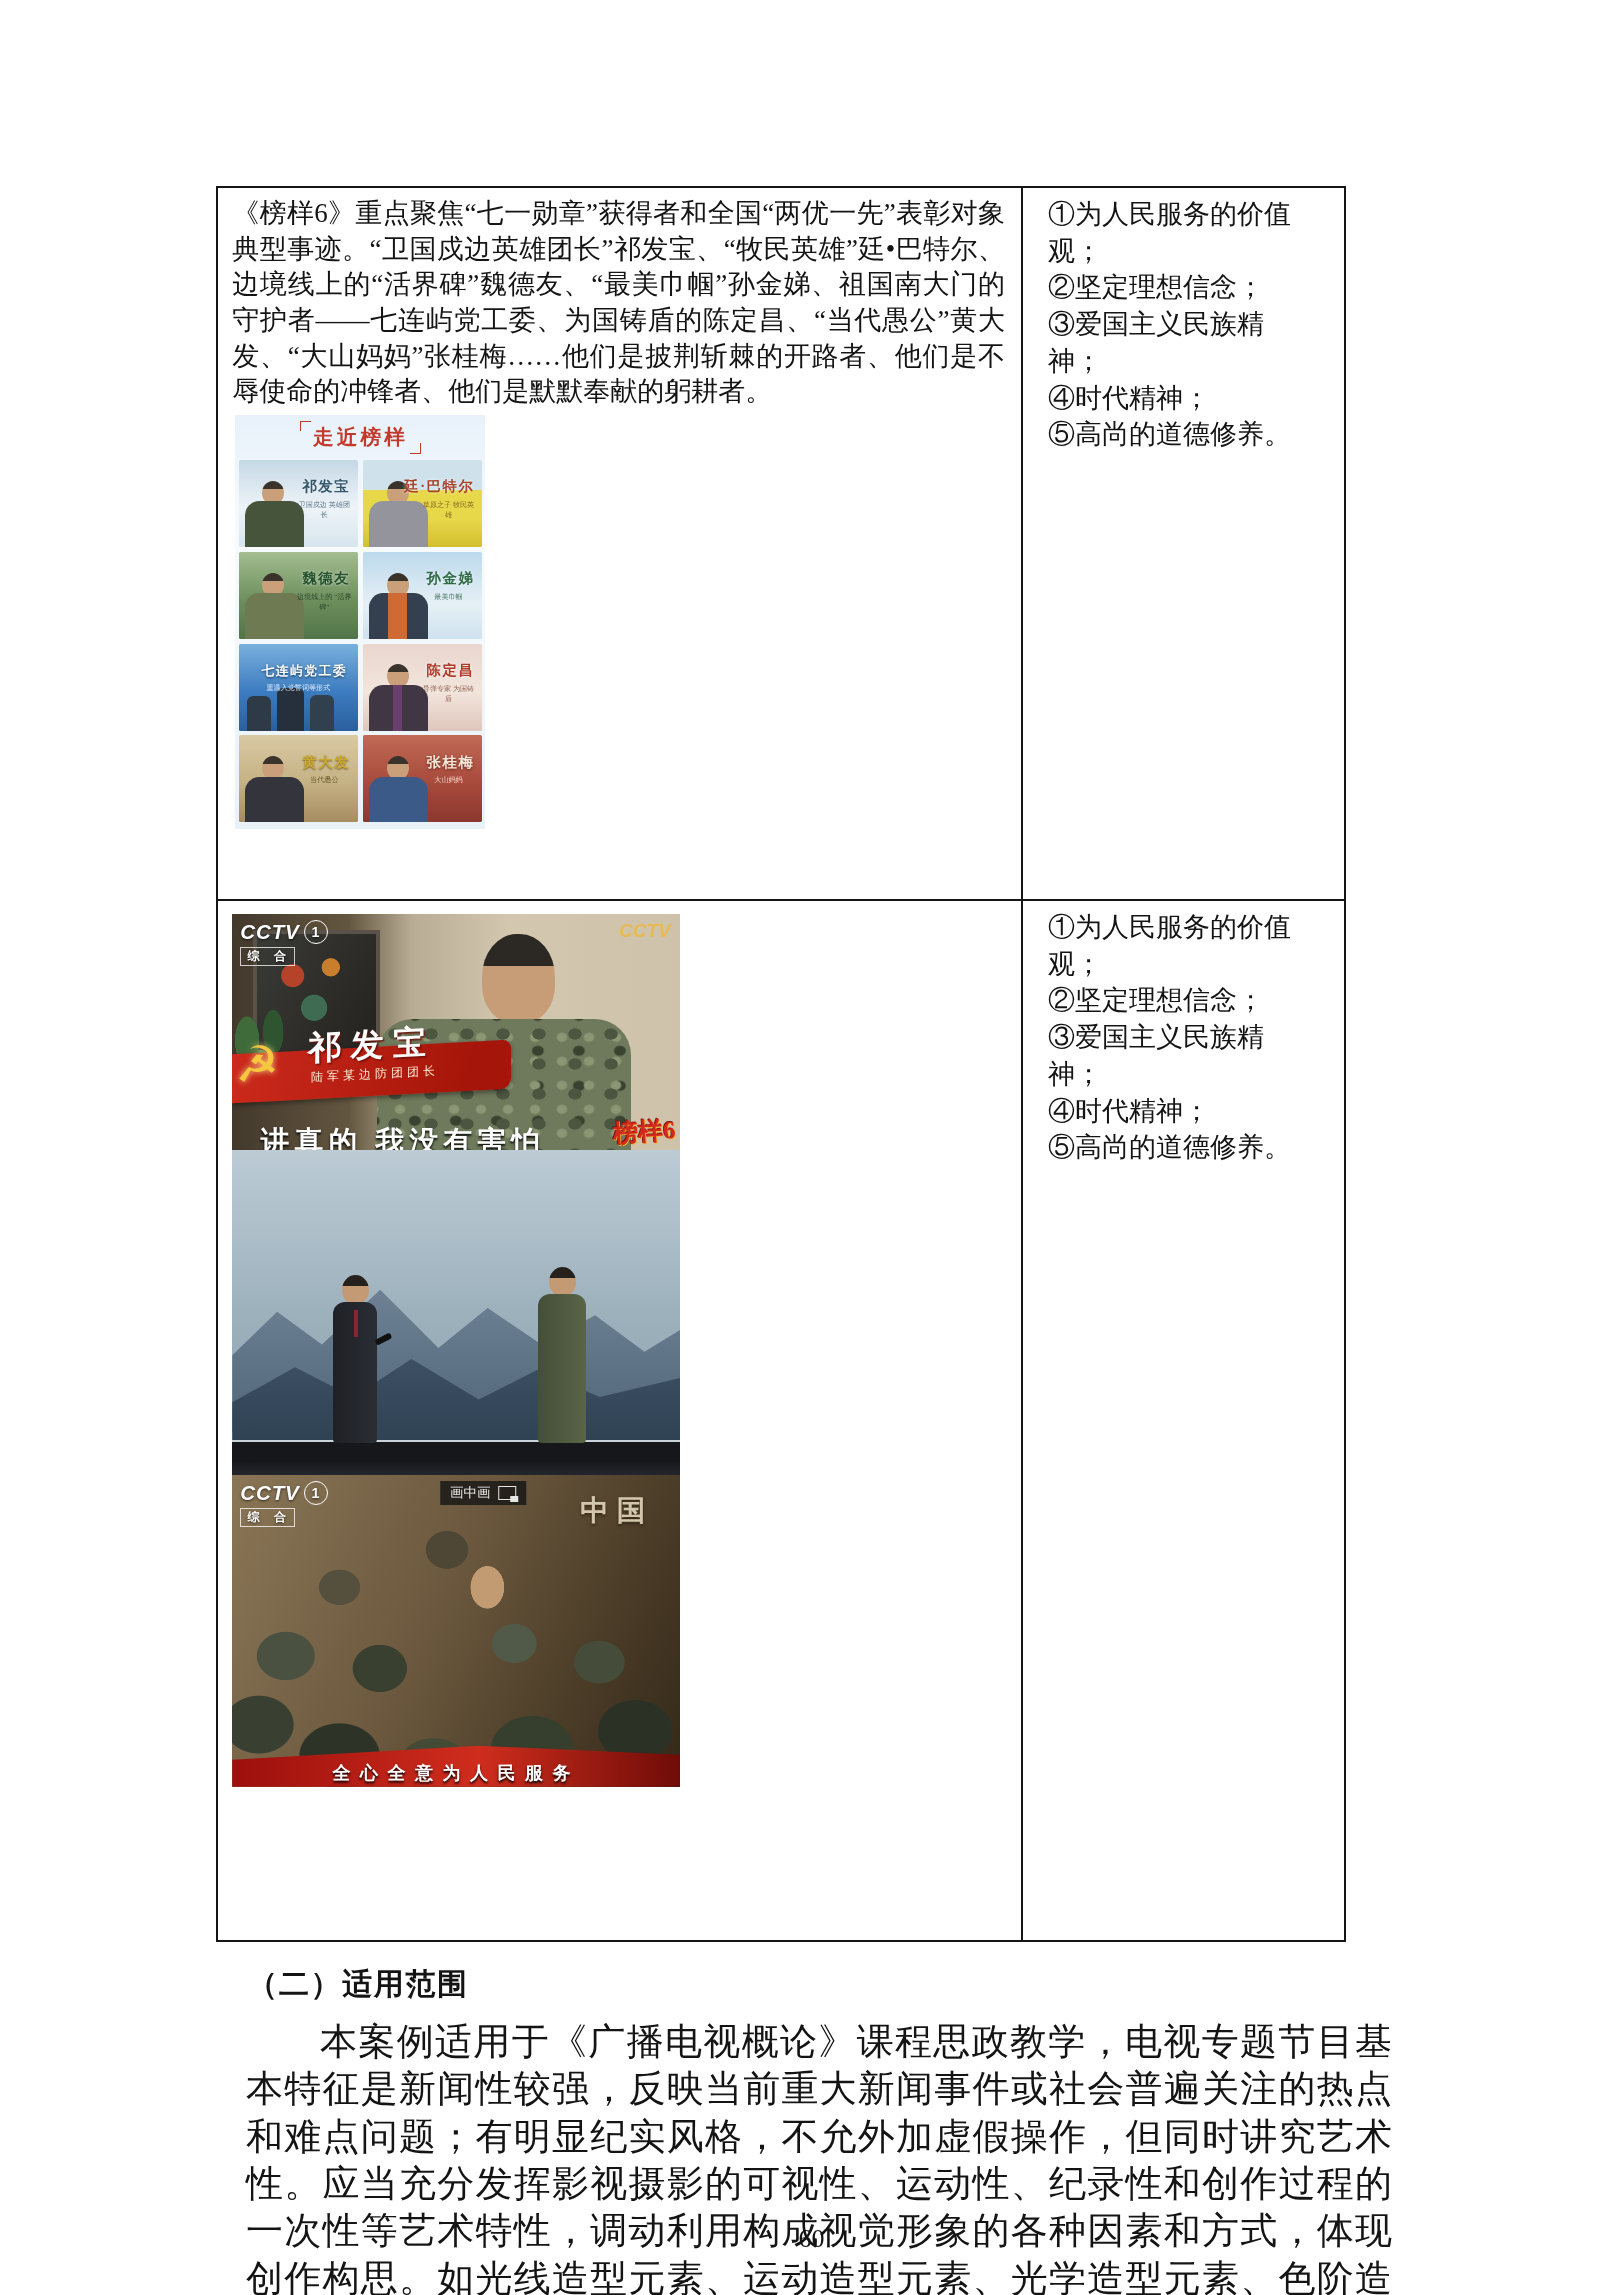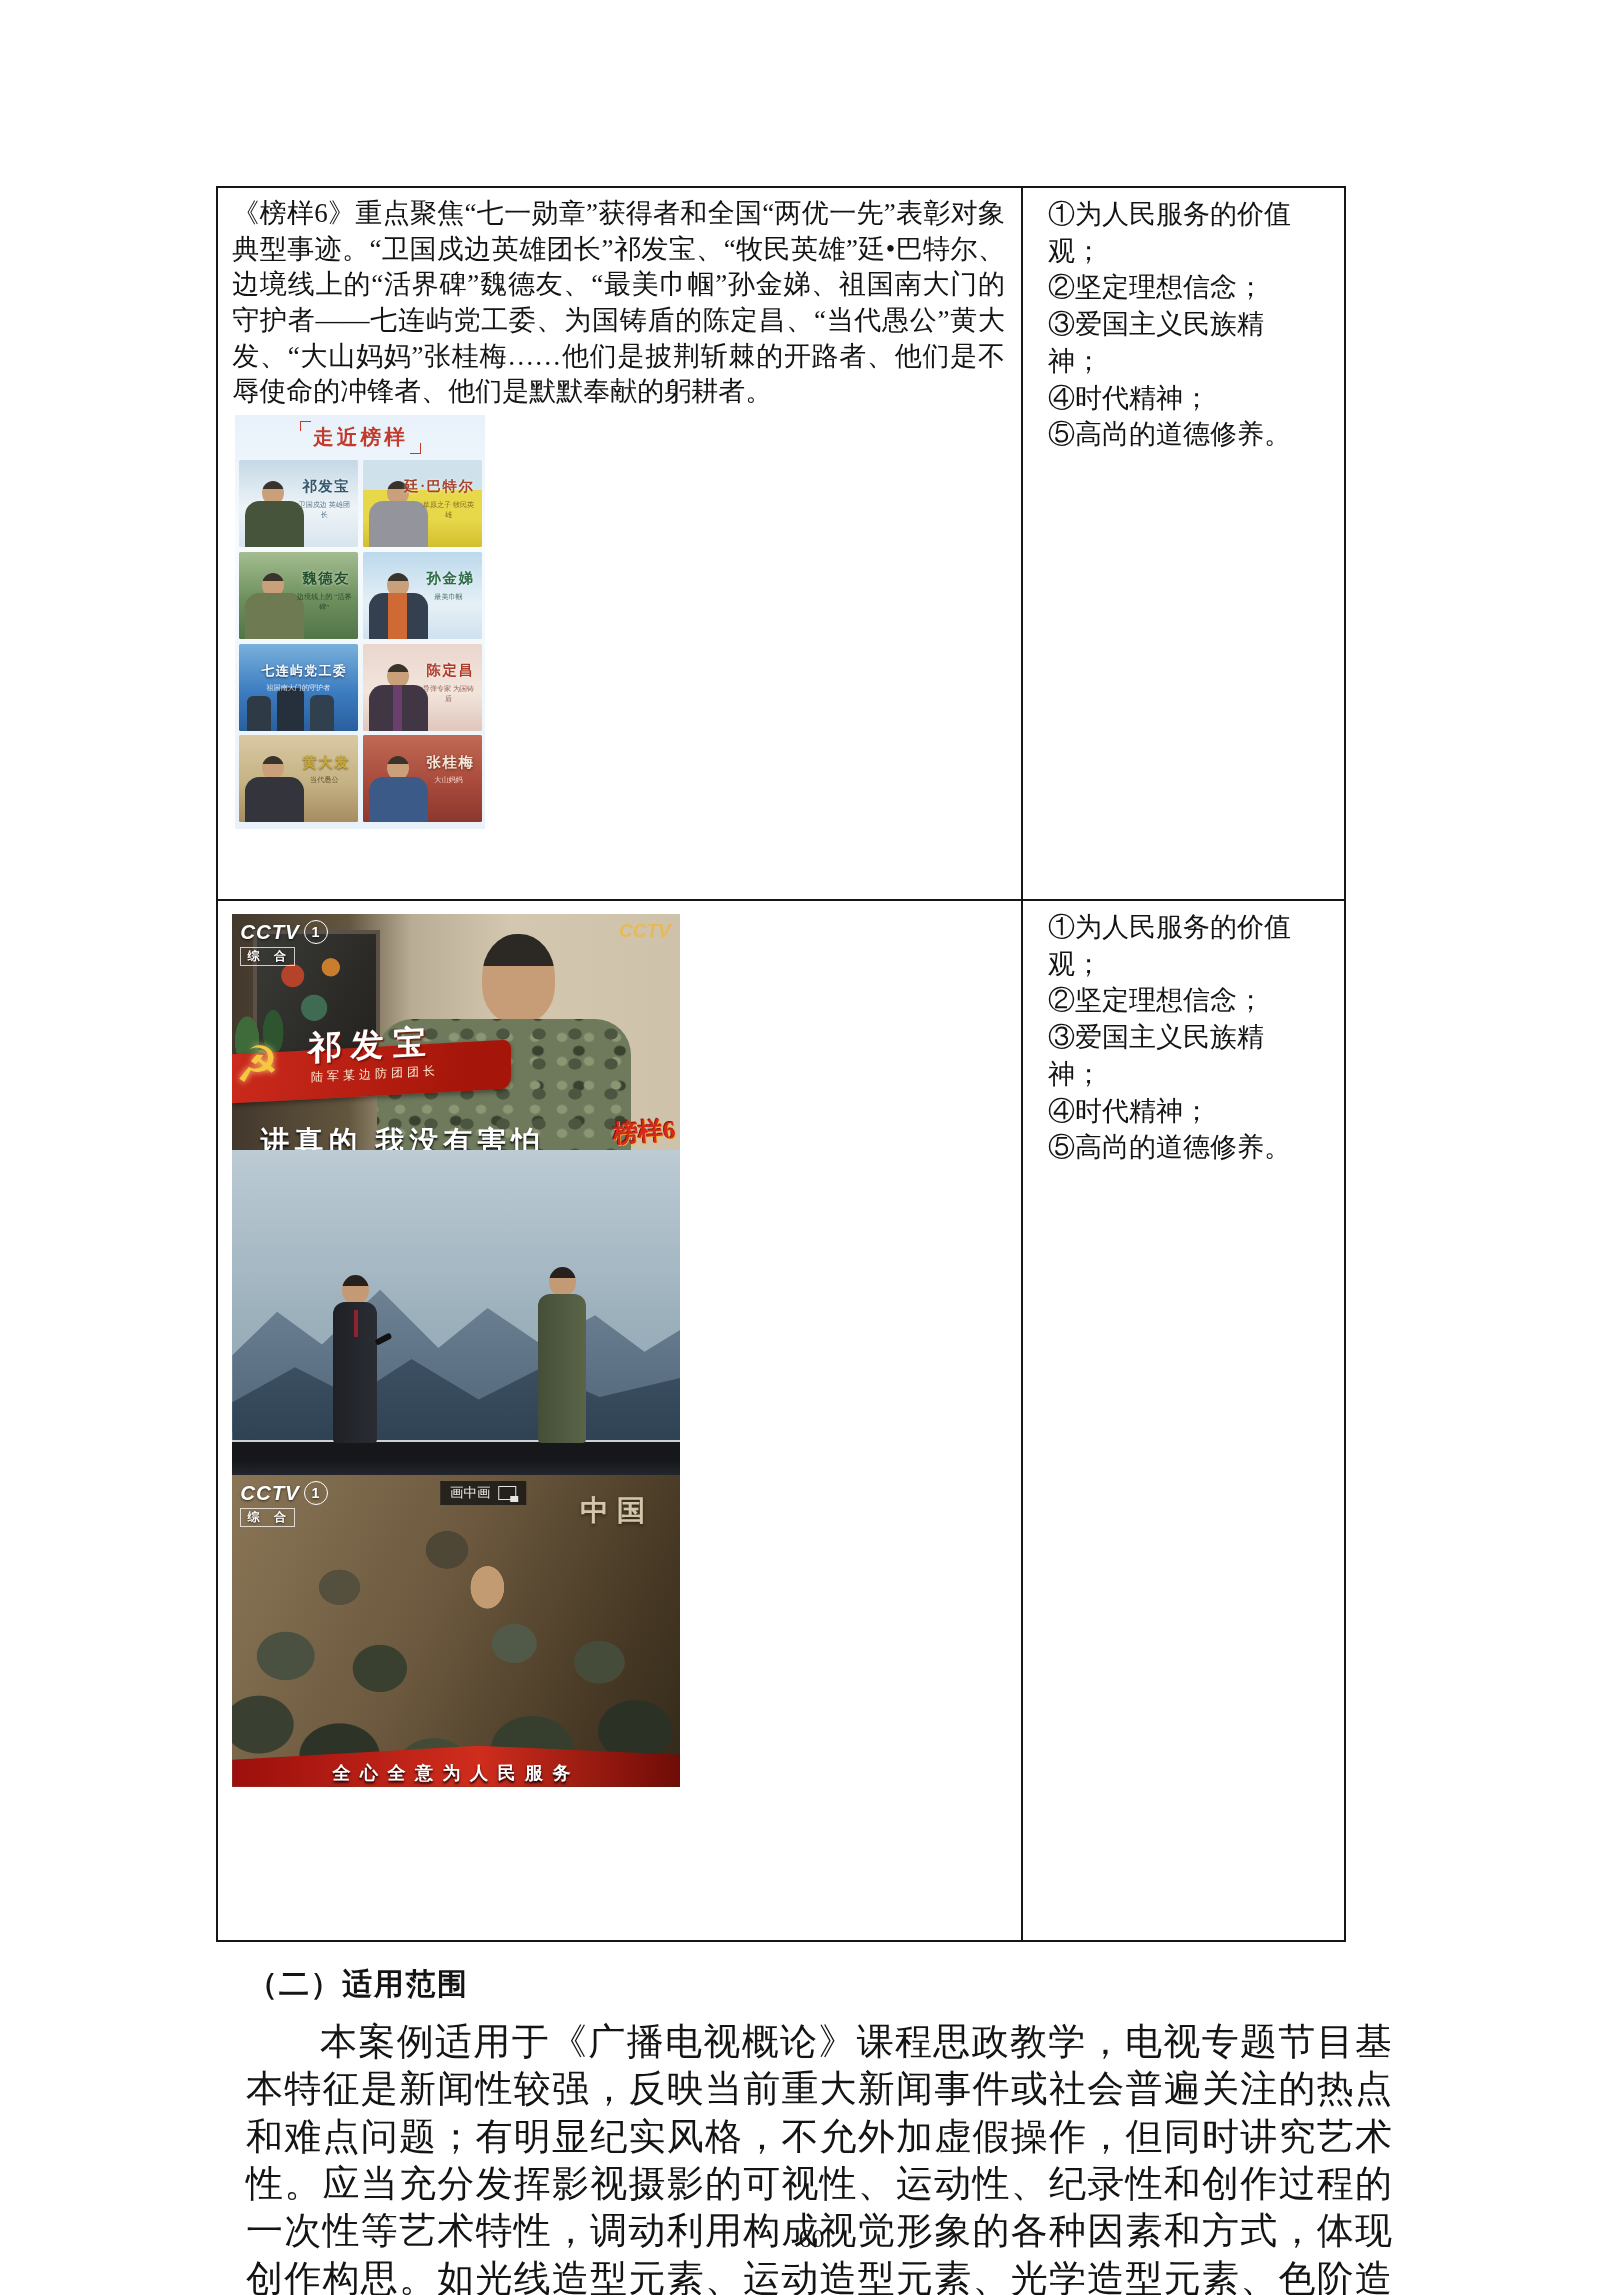--- a/index.html
+++ b/index.html
@@ -196,21 +196,21 @@
                 </div>
               <div class="pname" style="color:#2f6b45;">孙金娣</div>
               <div class="psub" style="color:#3e6a54;">最美巾帼</div>
             </div>
 
             <div class="pcard pcard-group" style="background:linear-gradient(180deg,#79b0dc,#3c7cc0 55%,#2a5f9e);">
               <div class="mini" style="left:8px;bottom:0;width:24px;height:35px;background:#2e3a46;"></div>
               <div class="mini" style="left:38px;bottom:0;width:27px;height:43px;background:#25303c;"></div>
               <div class="mini" style="left:71px;bottom:0;width:24px;height:36px;background:#31404e;"></div>
               <div class="pname" style="color:#ffffff;">七连屿党工委</div>
-              <div class="psub">祖国南大门的守护者</div>
+              <div class="psub">重温入党誓词等形式</div>
             </div>
 
             <div class="pcard" style="background:linear-gradient(180deg,#ead6ce,#f2e5dc 55%,#e0c6bc);">
               <div class="sil">
                   <i class="head"></i>
                   <i class="torso" style="background:linear-gradient(90deg,#413744 0 40%,#6a3f6e 40% 56%,#413744 56%);"></i>
                 </div>
               <div class="pname" style="color:#b03a2a;">陈定昌</div>
               <div class="psub" style="color:#8a5648;">导弹专家 为国铸盾</div>
             </div>

